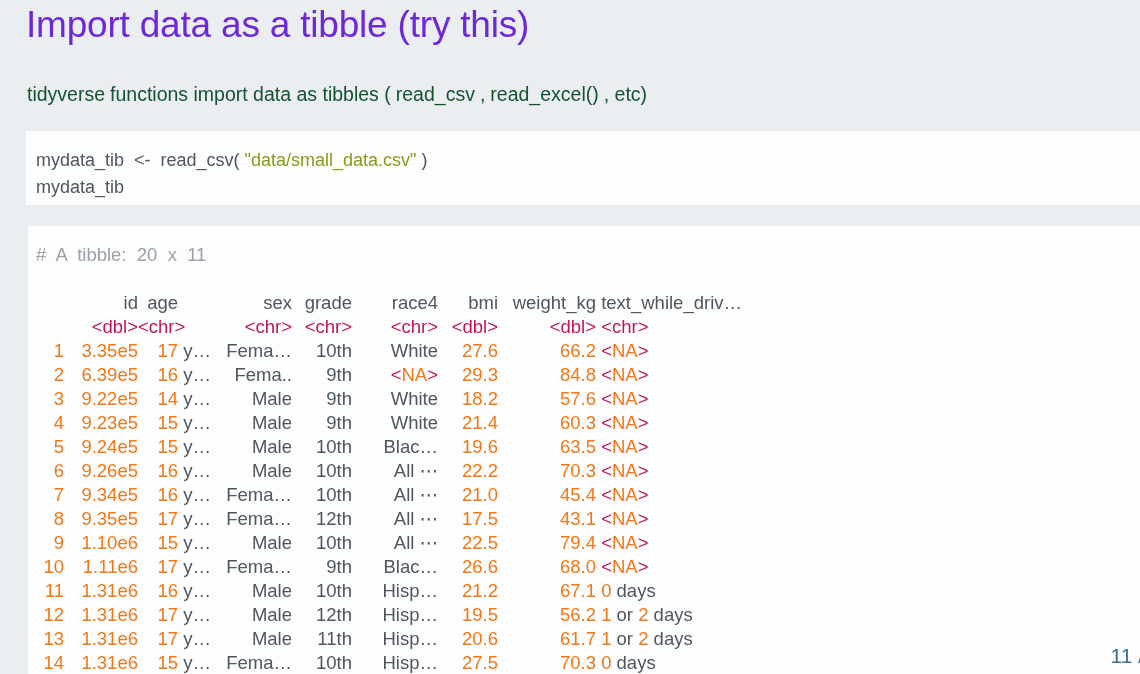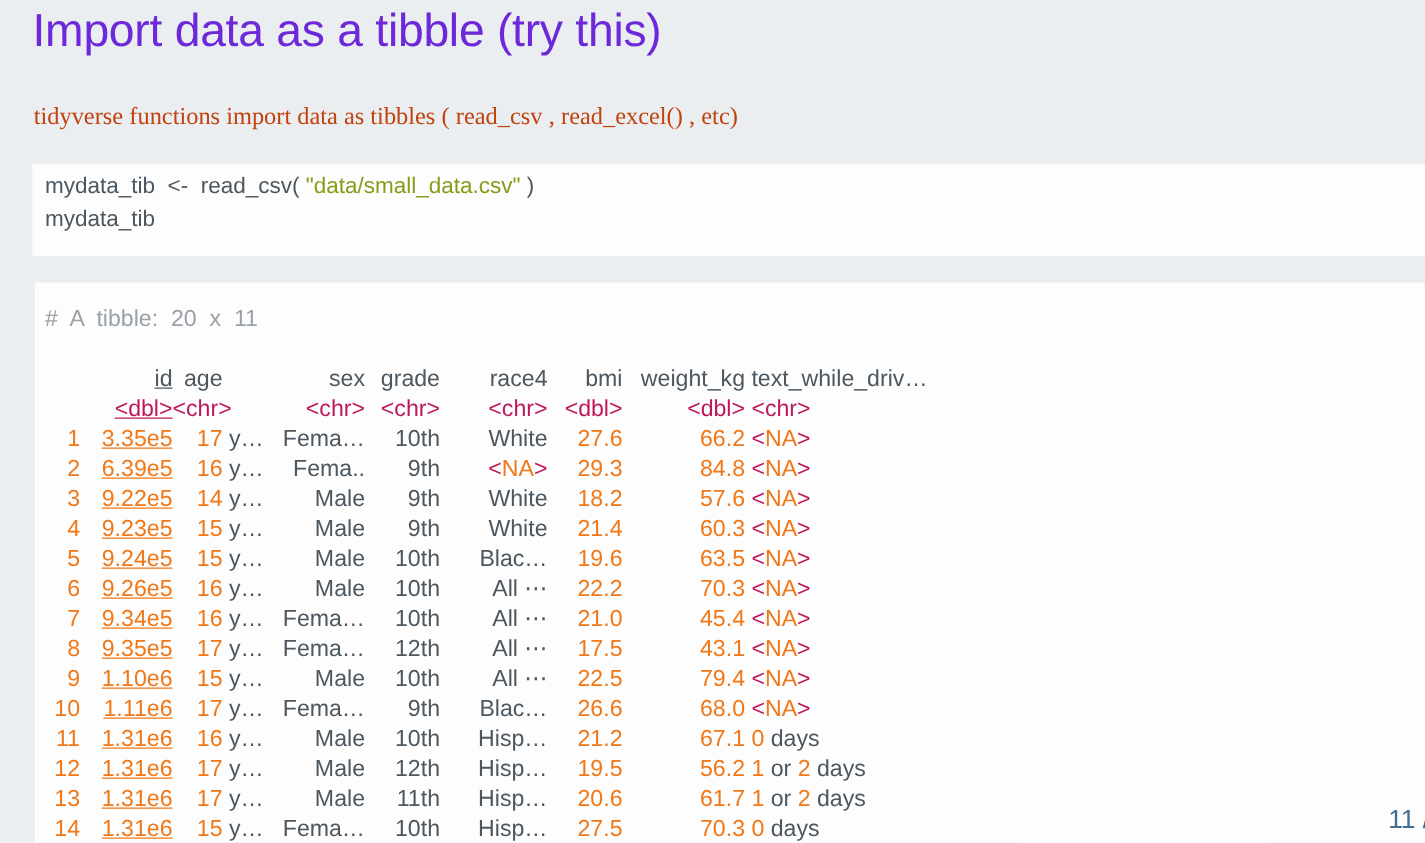--- a/index.html
+++ b/index.html
@@ -26,36 +26,35 @@
     letter-spacing: -0.2px;
     white-space: nowrap;
   }
 
   
   #slide-subtitle {
     position: absolute;
     left: 27px;
     top: 83px;
     font-size: 19.5px;
-    color: #c2410c;
+    color: #14532d;
     white-space: nowrap;
-    font-family: Liberation Serif, serif;
   }
   #slide-subtitle .sp { display: inline-block; width: 5px; }
 
   
   #code-block {
     position: absolute;
     left: 26px;
     top: 131px;
     width: 1114px;
     height: 74px;
     background: #fdfdfd;
     box-sizing: border-box;
-    padding: 4px 0 0 10px;
+    padding: 16px 0 0 10px;
   }
   #code-block .code-line {
     font-family: "Liberation Sans", sans-serif;
     font-size: 18px;
     color: #4c5760;
     line-height: 27px;
     white-space: pre;
   }
   #code-block .str { color: #8a9a19; }
 
@@ -82,21 +81,21 @@
   .out-comment { color: #9aa1a8; }
   .num { color: #f07818; }
   .chr { color: #4c5760; }
   .gry { color: #be185d; }
 
   
   .c { display: inline-block; text-align: right; vertical-align: top; }
   .cl { display: inline-block; text-align: left; vertical-align: top; }
 
   .w-rn   { width: 28px; }
-  .w-id   { width: 74px; text-decoration: underline; }
+  .w-id   { width: 74px; }
   .w-age  { width: 40px; }
   .w-yrs  { width: 46px; }
   .w-sex  { width: 68px; }
   .w-grd  { width: 60px; }
   .w-race { width: 86px; }
   .w-bmi  { width: 60px; text-align: right; }
   .w-wt   { width: 98px; }
   .w-txt  { width: 180px; }
 
   

